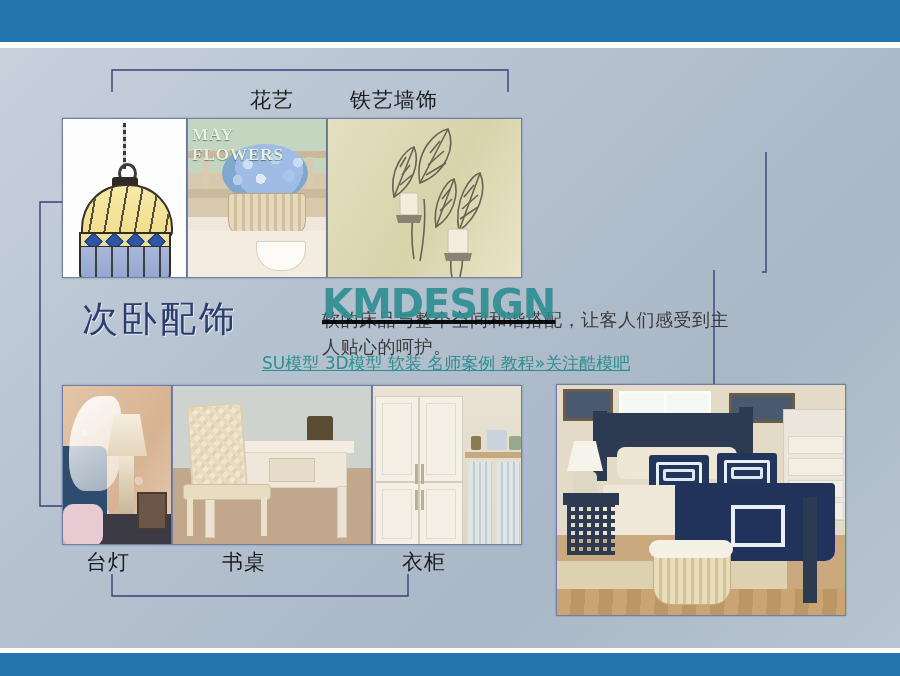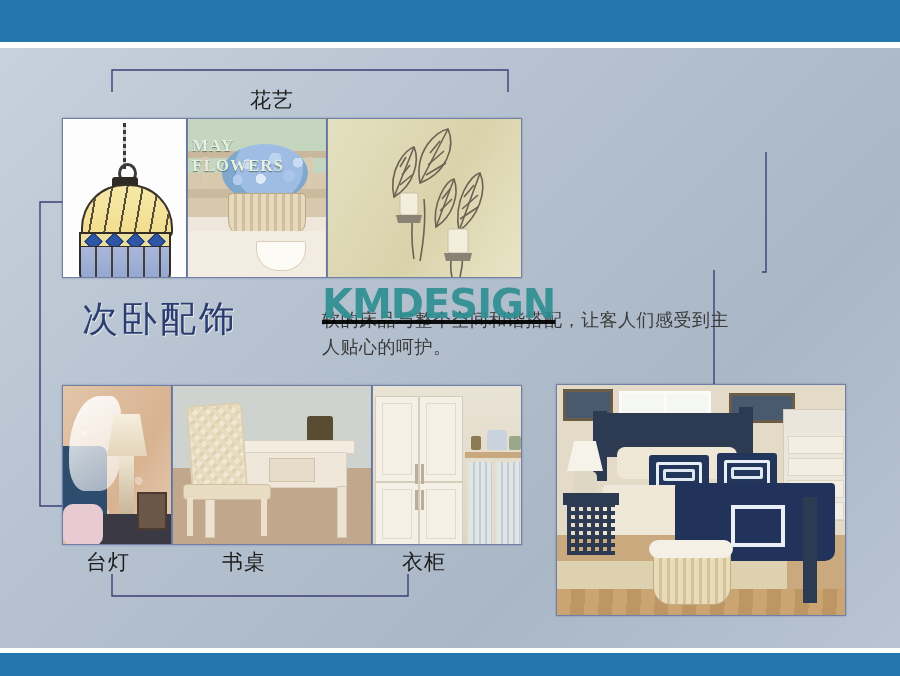--- a/index.html
+++ b/index.html
@@ -43,21 +43,21 @@
   .diam{position:absolute;top:1px;width:11px;height:11px;background:#2f55a6;
     transform:rotate(45deg);border:1px solid #1d3570;}
   .lamp-skirt{position:absolute;left:50%;top:128px;width:92px;height:40px;margin-left:-46px;
     background:linear-gradient(#a9b8da,#8fa3cf);border:2px solid #342c24;border-top:none;
     box-sizing:border-box;border-radius:0 0 14px 14px;overflow:hidden;}
   .lamp-skirt::before{content:"";position:absolute;inset:0;
     background:repeating-linear-gradient(90deg,transparent 0 14px,rgba(52,44,36,.85) 14px 16px);}
 
   #img-flowers{left:187px;top:118px;width:140px;height:160px;
     background:linear-gradient(#c5d6c0 0 34%,#d8c9ae 34% 62%,#efe7dc 62% 100%);}
-  .may-text{position:absolute;left:4px;top:17px;font-size:17px;font-weight:bold;
+  .may-text{position:absolute;left:4px;top:6px;font-size:17px;font-weight:bold;
     letter-spacing:1px;color:#e6f0e4;text-shadow:0 1px 1px rgba(40,60,40,.6);
     font-family:"Liberation Serif",serif;}
   .rail{position:absolute;left:0;top:32px;width:140px;height:7px;background:#c9b89b;}
   .rail2{position:absolute;left:0;top:70px;width:140px;height:9px;background:#cbbb9e;}
   .baluster{position:absolute;top:38px;width:7px;height:33px;background:#d8cbb2;}
   .bouquet{position:absolute;left:34px;top:25px;width:86px;height:58px;border-radius:50%;
     background:radial-gradient(circle at 30% 35%,#cfe0f4 0 5px,transparent 5px),
                radial-gradient(circle at 62% 25%,#bcd4f0 0 6px,transparent 6px),
                radial-gradient(circle at 45% 60%,#dfeaf8 0 5px,transparent 5px),
                radial-gradient(circle at 78% 55%,#a9c6ea 0 6px,transparent 6px),
@@ -252,20 +252,21 @@
   </svg>
 
   <svg class="conn" style="left:760px;top:150px;" width="30" height="250">
     <path d="M6 2 L6 122 L2 122" fill="none" stroke="#3c3f78" stroke-width="1.4"></path>
   </svg>
   <svg class="conn" style="left:700px;top:270px;" width="30" height="150">
     <path d="M14 0 L14 146" fill="none" stroke="#3c3f78" stroke-width="1.4"></path>
   </svg>
 
   <div class="lbl" id="lbl-top-2">花艺</div>
+  <div class="lbl" id="lbl-top-3">铁艺墙饰</div>
 
   <div class="frame" id="img-pendant">
     <div class="chain"></div>
     <div class="chain-ring"></div>
     <div class="lamp-cap"></div>
     <div class="lamp-dome"></div>
     <div class="lamp-band">
       <span class="diam" style="left:6px"></span>
       <span class="diam" style="left:27px"></span>
       <span class="diam" style="left:48px"></span>
@@ -316,20 +317,21 @@
     </svg>
   </div>
 
 
   <div id="body-text">软的床品与整个空间和谐搭配，让客人们感受到主人贴心的呵护。</div>
   <div id="title">次卧配饰</div>
 
   <div id="wm">
     <div id="wm-main">KMDESIGN</div>
   </div>
+  <div id="wm-link">SU模型 3D模型 软装 名师案例 教程»关注酷模吧</div>
 
   <div class="frame" id="img-lamp">
     <div class="wall-tex"></div>
     <div class="headboard"></div>
     <div class="canopy"></div>
     <div class="lampshade2"></div>
     <div class="lampbase"></div>
     <div class="nightstand"></div>
     <div class="pillow-pk"></div>
     <div class="pictframe"></div>

